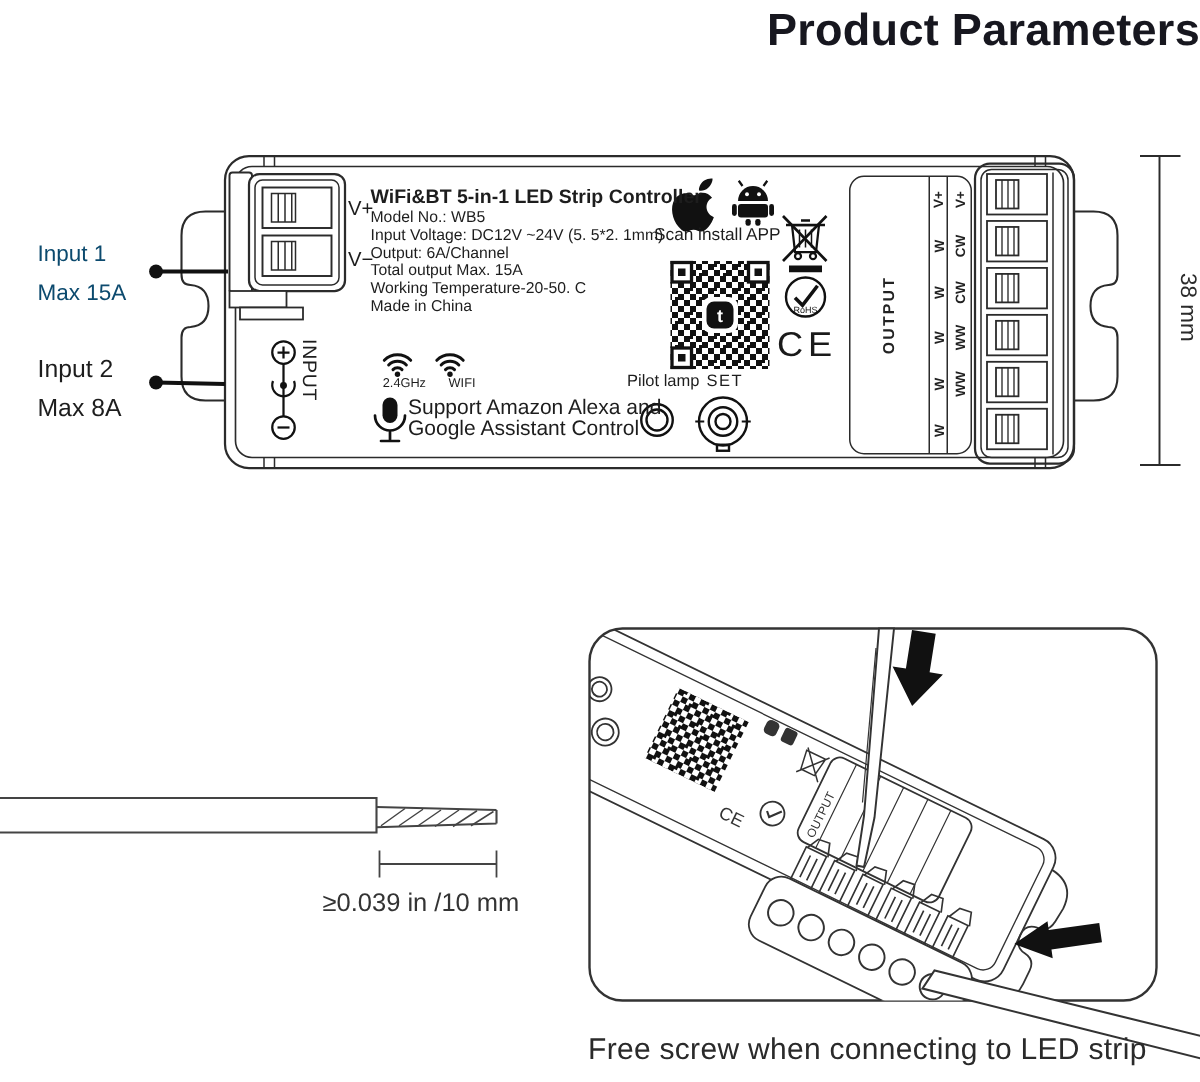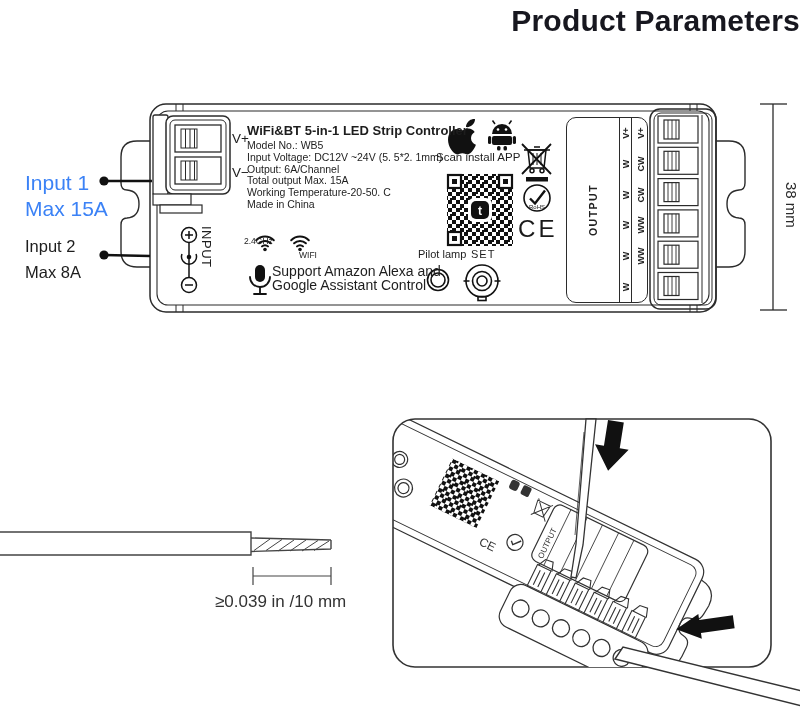--- a/index.html
+++ b/index.html
@@ -7,31 +7,31 @@
           font-family:"Liberation Sans", sans-serif;color:#222;}
   .abs{position:absolute;}
   svg{position:absolute;left:0;top:0;}
   .page-title{left:0;right:0;top:4px;text-align:right;font-size:30px;font-weight:bold;
               color:#17171f;letter-spacing:0.2px;}
   .dev-title{left:247px;top:123px;font-size:13px;font-weight:bold;white-space:nowrap;color:#1d1d1d;}
   .specs{left:247px;top:140px;font-size:10.5px;line-height:11.8px;color:#1d1d1d;white-space:nowrap;}
   .vplus{left:232px;top:131px;font-size:13.5px;color:#1d1d1d;}
   .vminus{left:232px;top:165px;font-size:13.5px;color:#1d1d1d;}
   .scanapp{left:436px;top:151px;font-size:11.5px;color:#1d1d1d;white-space:nowrap;}
-  .ghz{left:244px;top:236px;width:40px;text-align:left;font-size:8.5px;color:#1d1d1d;}
+  .ghz{left:244px;top:250px;width:40px;text-align:right;font-size:8.5px;color:#1d1d1d;}
   .wifi{left:283px;top:250px;width:34px;text-align:right;font-size:8.5px;color:#1d1d1d;}
   .voice{left:272px;top:265px;font-size:14px;line-height:13.5px;color:#1d1d1d;}
   .pilot{left:418px;top:248px;font-size:11px;color:#1d1d1d;}
   .setl{left:471px;top:248px;font-size:11px;letter-spacing:1px;color:#1d1d1d;}
   .ce{left:518px;top:216px;font-size:23px;letter-spacing:3px;color:#1a1a1a;transform:scaleX(1.05);transform-origin:0 0;}
   .inputrot{left:214px;top:226px;font-size:13px;letter-spacing:0.5px;color:#1d1d1d;
             transform:rotate(90deg);transform-origin:0 0;white-space:nowrap;}
   .dim38{left:800px;top:182px;font-size:15px;color:#2b2b2b;transform:rotate(90deg);
          transform-origin:0 0;white-space:nowrap;}
-  .in1{left:25px;top:157px;font-size:21px;line-height:26px;color:#3b82f6;margin-top:13px;}
+  .in1{left:25px;top:157px;font-size:15px;line-height:26px;color:#0c4a6e;}
   .in2{left:25px;top:233px;font-size:16.5px;line-height:26px;color:#1d1d1d;}
   .stripdim{left:215px;top:592px;font-size:17px;color:#333;}
   .caption{left:392px;top:689px;font-size:20px;letter-spacing:0.2px;color:#2a2a2a;white-space:nowrap;}
   
   .otable{left:566px;top:117px;width:80px;height:184px;border:1.5px solid #2b2b2b;border-radius:10px;
           display:flex;overflow:hidden;background:#fff;}
   .ocol{flex:1;display:flex;flex-direction:column;}
   .ocol + .ocol{border-left:1.1px solid #2b2b2b;}
   .ohead{flex:0 0 17px;align-items:center;justify-content:center;}
   .ohead .rot{font-size:10.5px;letter-spacing:1.5px;font-weight:bold;}
@@ -378,14 +378,15 @@
           <span class="rot">WW</span>
         </div>
     <div class="ocell">
           <span class="rot"></span>
         </div>
   </div>
 
 </div>
 
 <div class="abs stripdim">≥0.039 in /10 mm</div>
+<div class="abs caption">Free screw when connecting to LED strip</div>
 
 </div>
 
 </body></html>

